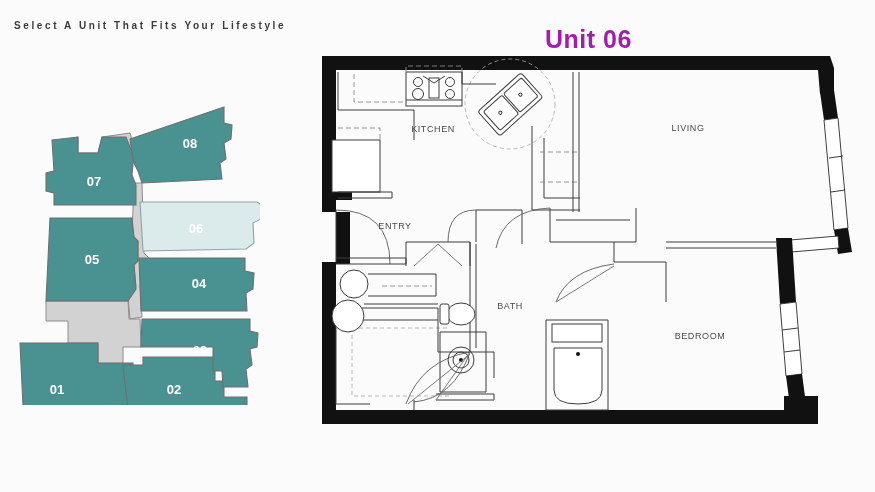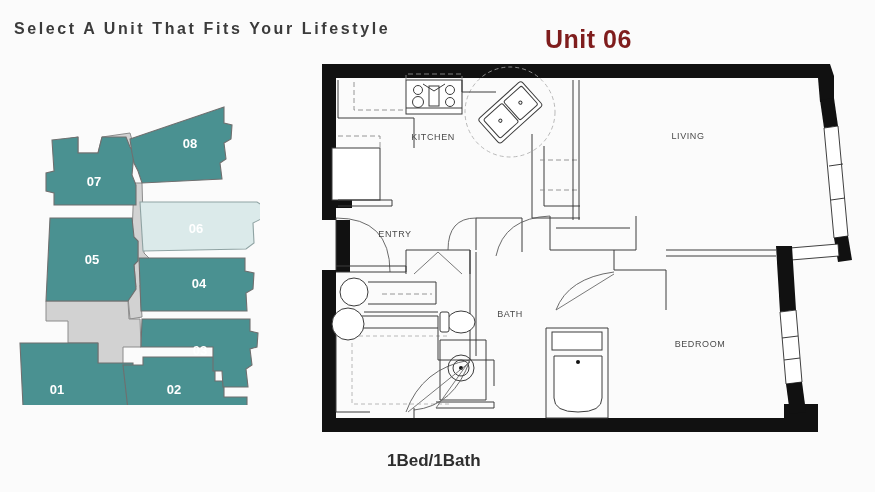--- a/index.html
+++ b/index.html
@@ -8,27 +8,27 @@
     background:#fbfbfb;
     font-family:"Liberation Sans", sans-serif;
     overflow:hidden;
     position:relative;
   }
   #root{position:absolute;left:0;top:0;width:875px;height:492px;}
 
   
   .page-heading{
     position:absolute;left:14px;top:20px;
-    font-size:16px;font-weight:bold;color:#3b3b3b;
+    font-size:10px;font-weight:bold;color:#3b3b3b;
     letter-spacing:2.6px;
     white-space:nowrap;
   }
   .unit-title{
     position:absolute;left:545px;top:25px;
-    font-size:25px;font-weight:bold;color:#7f1d1d;
+    font-size:25px;font-weight:bold;color:#a21caf;
     letter-spacing:0.5px;
     white-space:nowrap;
   }
 
   
   .bottom-label{
     position:absolute;top:451px;
     font-size:17px;font-weight:bold;color:#2e2e2e;
     white-space:nowrap;
   }
@@ -42,21 +42,21 @@
     font-family:"Liberation Sans", sans-serif;
     font-size:13px;font-weight:bold;fill:#ffffff;
     text-anchor:middle;dominant-baseline:middle;
     pointer-events:none;
   }
   .unit-shape{stroke:#6f6f6f;stroke-width:1.1;}
   .unit-shape.sel{stroke:#8fa3a3;}
   .map-filler{fill:#d2d2d2;stroke:#8c8c8c;stroke-width:1;}
 
   
-  #floor-plan{position:absolute;left:318px;top:60px;width:545px;height:385px;}
+  #floor-plan{position:absolute;left:318px;top:52px;width:545px;height:385px;}
   #floor-plan svg{display:block;}
   .room-label{
     font-family:"Liberation Sans", sans-serif;
     font-size:9px;fill:#4a4a4a;letter-spacing:0.6px;
     text-anchor:middle;dominant-baseline:middle;
   }
   .wall{fill:#111111;}
   .thinline{fill:none;stroke:#3c3c3c;stroke-width:1;}
   .thinline2{fill:none;stroke:#6b6b6b;stroke-width:0.9;}
   .dash{fill:none;stroke:#8a8a8a;stroke-width:0.9;stroke-dasharray:5 3;}
@@ -274,15 +274,14 @@
       <g id="plan-labels">
           <text x="115" y="78" class="room-label">KITCHEN</text>
           <text x="370" y="77" class="room-label">LIVING</text>
           <text x="77" y="175" class="room-label">ENTRY</text>
           <text x="192" y="255" class="room-label">BATH</text>
           <text x="382" y="285" class="room-label">BEDROOM</text>
         </g>
     </svg>
   </div>
 
-  <div class="bottom-label" id="bed-bath-label">1Bed/1Bath</div>
 
 </div>
 
 </body></html>

